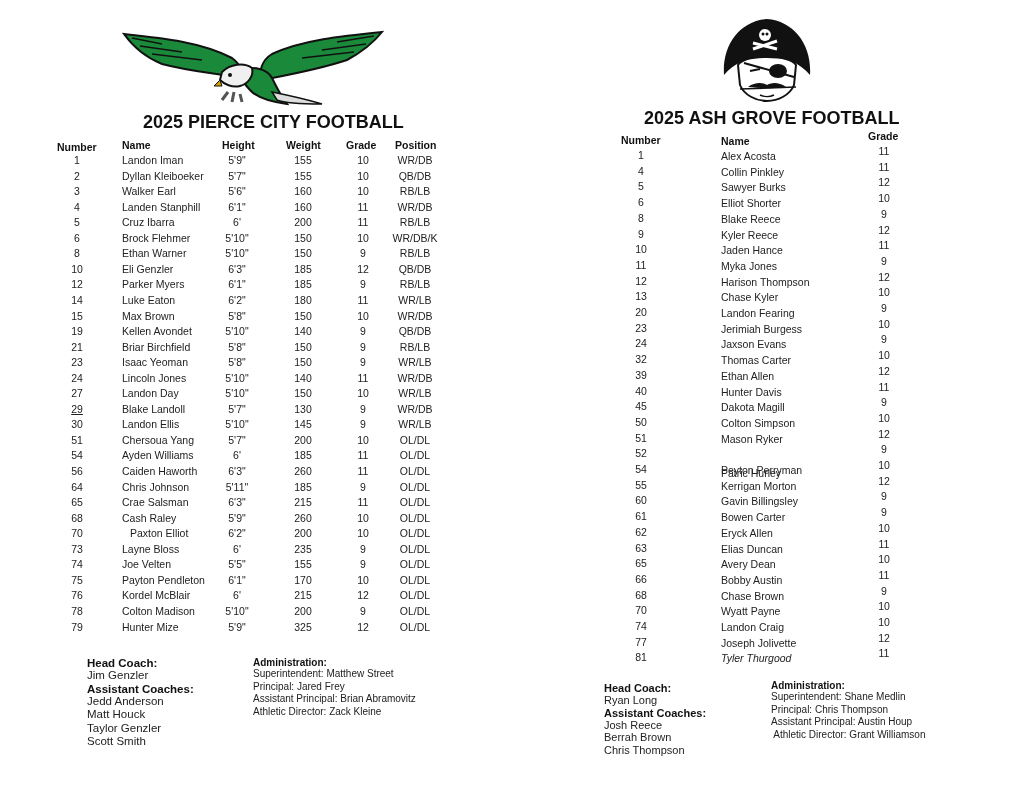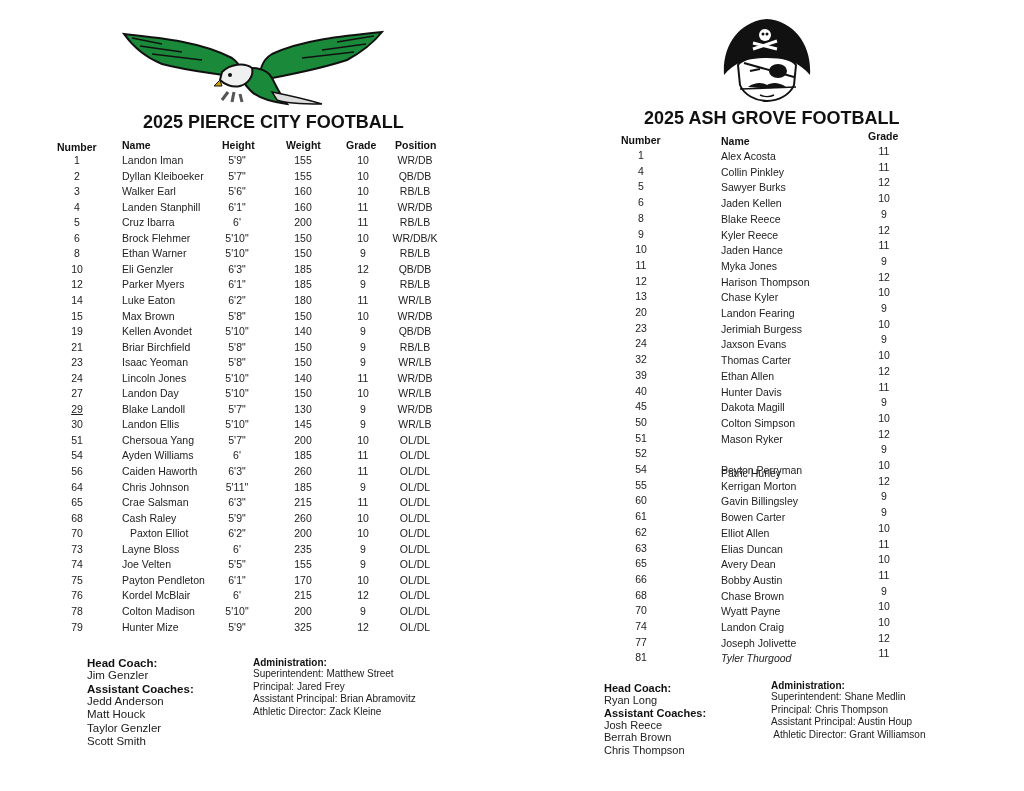--- a/index.html
+++ b/index.html
@@ -285,21 +285,21 @@
     <div class="abs cell center" style="left: 621px; top: 149px; width: 40px;">1</div>
     <div class="abs cell" style="left: 721px; top: 150px;">Alex Acosta</div>
     <div class="abs cell center" style="left: 868px; top: 145px; width: 32px;">11</div>
     <div class="abs cell center" style="left: 621px; top: 164.7px; width: 40px;">4</div>
     <div class="abs cell" style="left: 721px; top: 165.7px;">Collin Pinkley</div>
     <div class="abs cell center" style="left: 868px; top: 160.7px; width: 32px;">11</div>
     <div class="abs cell center" style="left: 621px; top: 180.4px; width: 40px;">5</div>
     <div class="abs cell" style="left: 721px; top: 181.4px;">Sawyer Burks</div>
     <div class="abs cell center" style="left: 868px; top: 176.4px; width: 32px;">12</div>
     <div class="abs cell center" style="left: 621px; top: 196.1px; width: 40px;">6</div>
-    <div class="abs cell" style="left: 721px; top: 197.1px;">Jaden Kellen</div>
+    <div class="abs cell" style="left: 721px; top: 197.1px;">Elliot Shorter</div>
     <div class="abs cell center" style="left: 868px; top: 192.1px; width: 32px;">10</div>
     <div class="abs cell center" style="left: 621px; top: 211.8px; width: 40px;">8</div>
     <div class="abs cell" style="left: 721px; top: 212.8px;">Blake Reece</div>
     <div class="abs cell center" style="left: 868px; top: 207.8px; width: 32px;">9</div>
     <div class="abs cell center" style="left: 621px; top: 227.5px; width: 40px;">9</div>
     <div class="abs cell" style="left: 721px; top: 228.5px;">Kyler Reece</div>
     <div class="abs cell center" style="left: 868px; top: 223.5px; width: 32px;">12</div>
     <div class="abs cell center" style="left: 621px; top: 243.2px; width: 40px;">10</div>
     <div class="abs cell" style="left: 721px; top: 244.2px;">Jaden Hance</div>
     <div class="abs cell center" style="left: 868px; top: 239.2px; width: 32px;">11</div>
@@ -348,21 +348,21 @@
     <div class="abs cell center" style="left: 621px; top: 478.7px; width: 40px;">55</div>
     <div class="abs cell" style="left: 721px; top: 479.7px;">Kerrigan Morton</div>
     <div class="abs cell center" style="left: 868px; top: 474.7px; width: 32px;">12</div>
     <div class="abs cell center" style="left: 621px; top: 494.4px; width: 40px;">60</div>
     <div class="abs cell" style="left: 721px; top: 495.4px;">Gavin Billingsley</div>
     <div class="abs cell center" style="left: 868px; top: 490.4px; width: 32px;">9</div>
     <div class="abs cell center" style="left: 621px; top: 510.1px; width: 40px;">61</div>
     <div class="abs cell" style="left: 721px; top: 511.1px;">Bowen Carter</div>
     <div class="abs cell center" style="left: 868px; top: 506.1px; width: 32px;">9</div>
     <div class="abs cell center" style="left: 621px; top: 525.8px; width: 40px;">62</div>
-    <div class="abs cell" style="left: 721px; top: 526.8px;">Elliot Allen</div>
+    <div class="abs cell" style="left: 721px; top: 526.8px;">Eryck Allen</div>
     <div class="abs cell center" style="left: 868px; top: 521.8px; width: 32px;">10</div>
     <div class="abs cell center" style="left: 621px; top: 541.5px; width: 40px;">63</div>
     <div class="abs cell" style="left: 721px; top: 542.5px;">Elias Duncan</div>
     <div class="abs cell center" style="left: 868px; top: 537.5px; width: 32px;">11</div>
     <div class="abs cell center" style="left: 621px; top: 557.2px; width: 40px;">65</div>
     <div class="abs cell" style="left: 721px; top: 558.2px;">Avery Dean</div>
     <div class="abs cell center" style="left: 868px; top: 553.2px; width: 32px;">10</div>
     <div class="abs cell center" style="left: 621px; top: 572.9px; width: 40px;">66</div>
     <div class="abs cell" style="left: 721px; top: 573.9px;">Bobby Austin</div>
     <div class="abs cell center" style="left: 868px; top: 568.9px; width: 32px;">11</div>

